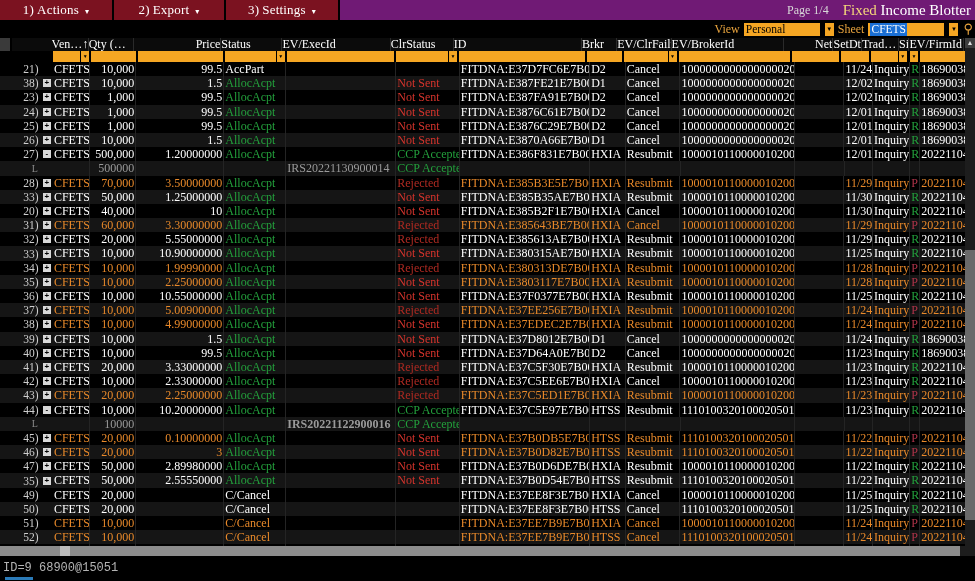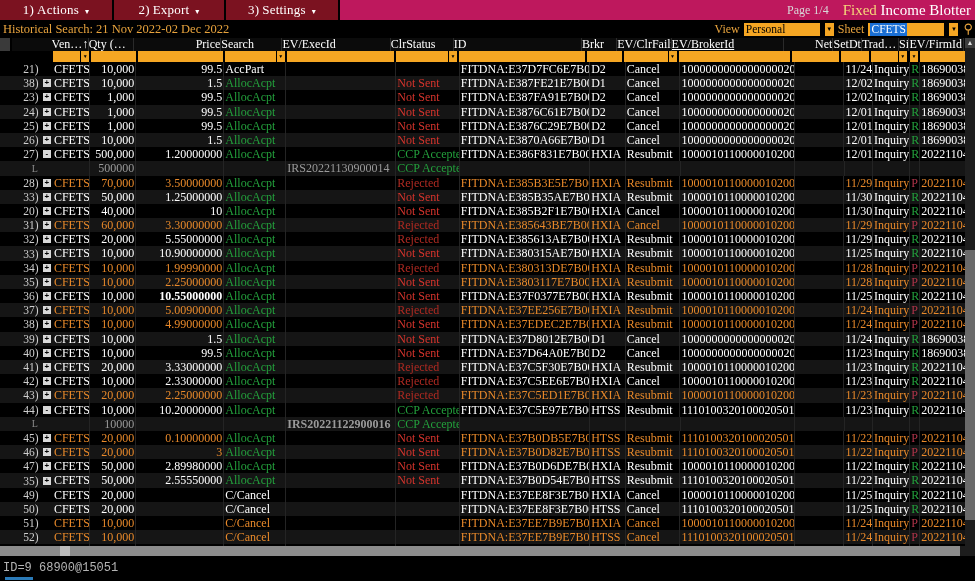--- a/index.html
+++ b/index.html
@@ -19,21 +19,21 @@
     border-right:2px solid #000;
     font-family:"Liberation Serif", serif;
     letter-spacing:.2px;
     cursor:pointer;
   }
   .tb-btn .num{color:#ffffff;margin-right:3px;}
   .tb-btn .caret{margin-left:6px;font-size:8px;position:relative;top:1px;}
   .tb-actions{width:112px;}
   .tb-export{width:110px;}
   .tb-settings{width:112px;}
-  .tb-fill{flex:1;background:#be185d;display:flex;align-items:center;justify-content:flex-end;padding-right:4px;}
+  .tb-fill{flex:1;background:#701a75;display:flex;align-items:center;justify-content:flex-end;padding-right:4px;}
   .page-label{color:#d8d8d8;font-size:12px;margin-right:14px;}
   .title-main{font-size:15px;color:#fff;}
   .title-main .hl{color:#f5d97a;}
 
   
   .searchrow{height:18px;display:flex;align-items:center;background:#000;position:relative;}
   .hist{color:#e8a33d;font-size:12.5px;padding-left:3px;}
   .viewwrap{position:absolute;right:2px;top:0;height:18px;display:flex;align-items:center;gap:4px;font-size:12px;}
   .vlabel{color:#e8a33d;}
   .vfield{
@@ -137,21 +137,20 @@
       <span>Settings</span>
       <span class="caret">▾</span>
     </div>
     <div class="tb-fill">
       <span class="page-label">Page 1/4</span>
       <span class="title-main"><span class="hl">Fixed</span><span> Income Blotter</span></span>
     </div>
   </div>
 
   <div class="searchrow">
-    <span class="hist">Historical Search: 21 Nov 2022-02 Dec 2022</span>
     <div class="viewwrap">
       <span class="vlabel">View</span>
       <div class="vfield personal">
           <span>Personal</span>
         </div>
       <div class="vdrop">▼</div>
       <span class="vlabel">Sheet</span>
       <div class="vfield sheet">
           <span class="sel">CFETS</span>
         </div>
@@ -163,27 +162,27 @@
   <div class="grid">
     <div class="leftbar"></div>
     <div class="leftbar2"></div>
     <div class="sidearrow">»</div>
 
     <div class="hdr" id="hdr">
         <div style="width: 60px; height: 13px; background: rgb(11, 11, 11);"></div>
         <div class="hcell" style="width: 42px; text-align: left;">Ven…↑</div>
         <div class="hcell" style="width: 52px; text-align: left;">Qty (…</div>
         <div class="hcell" style="width: 100px; text-align: right;">Price</div>
-        <div class="hcell" style="width: 70px; text-align: left;">Search</div>
+        <div class="hcell" style="width: 70px; text-align: left;">Status</div>
         <div class="hcell" style="width: 125px; text-align: left;">EV/ExecId</div>
         <div class="hcell" style="width: 72px; text-align: left;">ClrStatus</div>
         <div class="hcell" style="width: 148px; text-align: left;">ID</div>
         <div class="hcell" style="width: 40px; text-align: left;">Brkr</div>
         <div class="hcell" style="width: 62px; text-align: left;">EV/ClrFailureIn…</div>
-        <div class="hcell" style="width: 130px; text-align: left; text-decoration: underline;">EV/BrokerId</div>
+        <div class="hcell" style="width: 130px; text-align: left;">EV/BrokerId</div>
         <div class="hcell" style="width: 56px; text-align: right;">Net</div>
         <div class="hcell" style="width: 32px; text-align: right;">SetDt</div>
         <div class="hcell" style="width: 42px; text-align: left;">Trad…</div>
         <div class="hcell" style="width: 11px; text-align: center;">Side</div>
         <div class="hcell" style="width: 62px; text-align: left;">EV/FirmId</div>
         <div class="hcell" style="width: 12px; text-align: center; font-size: 8px; color: rgb(245, 166, 35);">▲</div>
       </div>
     <div class="filt" id="filt">
         <div class="fcell dark" style="width: 60px;"></div>
         <div class="fcell" style="width: 42px;">
@@ -564,21 +563,21 @@
           <div class="cell c-orange" style="width: 62px;">2022110400</div>
         </div>
         <div class="row even">
           <div style="width: 12px; height: 14.2px;"></div>
           <div class="gut">36)</div>
           <div class="exp">
             <div class="box">+</div>
           </div>
           <div class="cell c-white" style="width: 42px;">CFETS</div>
           <div class="cell r c-white" style="width: 52px;">10,000</div>
-          <div class="cell r c-white" style="width: 100px; font-weight: bold;">10.55000000</div>
+          <div class="cell r c-white" style="width: 100px;">10.55000000</div>
           <div class="cell c-green" style="width: 70px;">AllocAcpt</div>
           <div class="cell c-white" style="width: 125px;"></div>
           <div class="cell c-red" style="width: 72px;">Not Sent</div>
           <div class="cell c-white" style="width: 148px;">FITDNA:E37F0377E7B00003</div>
           <div class="cell c-white" style="width: 40px;">HXIA</div>
           <div class="cell c-white" style="width: 62px;">Resubmit</div>
           <div class="cell c-white" style="width: 130px;">10000101100000102001</div>
           <div class="cell r c-white" style="width: 56px;"></div>
           <div class="cell r c-white" style="width: 32px;">11/25</div>
           <div class="cell c-white" style="width: 42px;">Inquiry</div>

